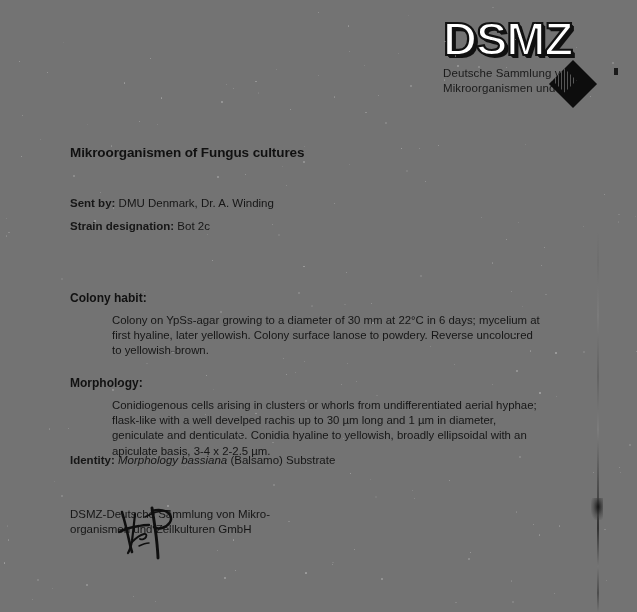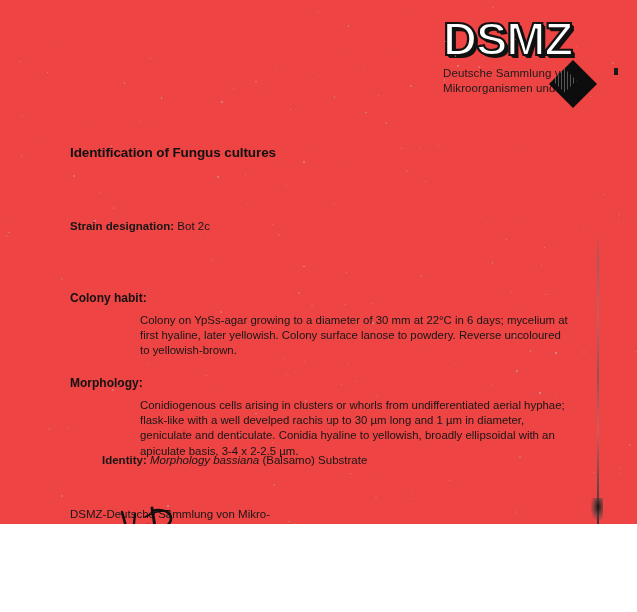--- a/index.html
+++ b/index.html
@@ -3,22 +3,22 @@
 <meta charset="utf-8">
 <style>
   html, body {
     margin: 0;
     padding: 0;
     background: #ffffff;
   }
   #page {
     position: relative;
     width: 637px;
-    height: 524px;
-    background: #ef4444;
+    height: 612px;
+    background: #737373;
     overflow: hidden;
     font-family: "Liberation Sans", sans-serif;
     color: #131313;
     -webkit-font-smoothing: antialiased;
   }
 
   
   .speck {
     position: absolute;
     background: #b9b9b9;
@@ -147,39 +147,39 @@
     left: 70px;
     font-size: 12px;
     font-weight: bold;
     color: #111111;
   }
   #colony-head { top: 291px; }
   #morph-head  { top: 376px; }
 
   .section-body {
     position: absolute;
-    left: 140px;
+    left: 112px;
     width: 430px;
     font-size: 11.4px;
     line-height: 15.2px;
     color: #161616;
     text-align: left;
   }
   #colony-body { top: 313px; }
   #morph-body  { top: 398px; }
 
   #identity-row {
     position: absolute;
     left: 70px;
     top: 454px;
     font-size: 11.5px;
     color: #161616;
     white-space: nowrap;
   }
-  #identity-row .lbl { font-weight: bold; margin-left: 32px; }
+  #identity-row .lbl { font-weight: bold; }
   #identity-row .sci { font-style: italic; }
 
   
   #footer-org {
     position: absolute;
     left: 70px;
     top: 507px;
     width: 250px;
     font-size: 11.5px;
     line-height: 15px;
@@ -209,22 +209,26 @@
 
   <div id="logo-block">
     <div id="dsmz-wordmark">DSMZ</div>
     <div class="logo-sub-line">Deutsche Sammlung von</div>
     <div class="logo-sub-line">Mikroorganismen und</div>
     <div id="logo-diamond">
       <div id="logo-diamond-texture"></div>
     </div>
   </div>
 
-  <div id="doc-title">Identification of Fungus cultures</div>
-
+  <div id="doc-title">Mikroorganismen of Fungus cultures</div>
+
+  <div class="meta-row" id="meta-sentby">
+    <span class="lbl">Sent by:</span>
+    <span class="val">DMU Denmark, Dr. A. Winding</span>
+  </div>
   <div class="meta-row" id="meta-strain">
     <span class="lbl">Strain designation:</span>
     <span class="val">Bot 2c</span>
   </div>
 
   <div class="section-head" id="colony-head">Colony habit:</div>
   <div class="section-body" id="colony-body">Colony on YpSs-agar growing to a diameter of 30 mm at 22°C in 6 days; mycelium at first hyaline, later yellowish. Colony surface lanose to powdery. Reverse uncoloured to yellowish-brown.</div>
 
   <div class="section-head" id="morph-head">Morphology:</div>
   <div class="section-body" id="morph-body">Conidiogenous cells arising in clusters or whorls from undifferentiated aerial hyphae; flask-like with a well develped rachis up to 30 µm long and 1 µm in diameter, geniculate and denticulate. Conidia hyaline to yellowish, broadly ellipsoidal with an apiculate basis, 3-4 x 2-2.5 µm.</div>

